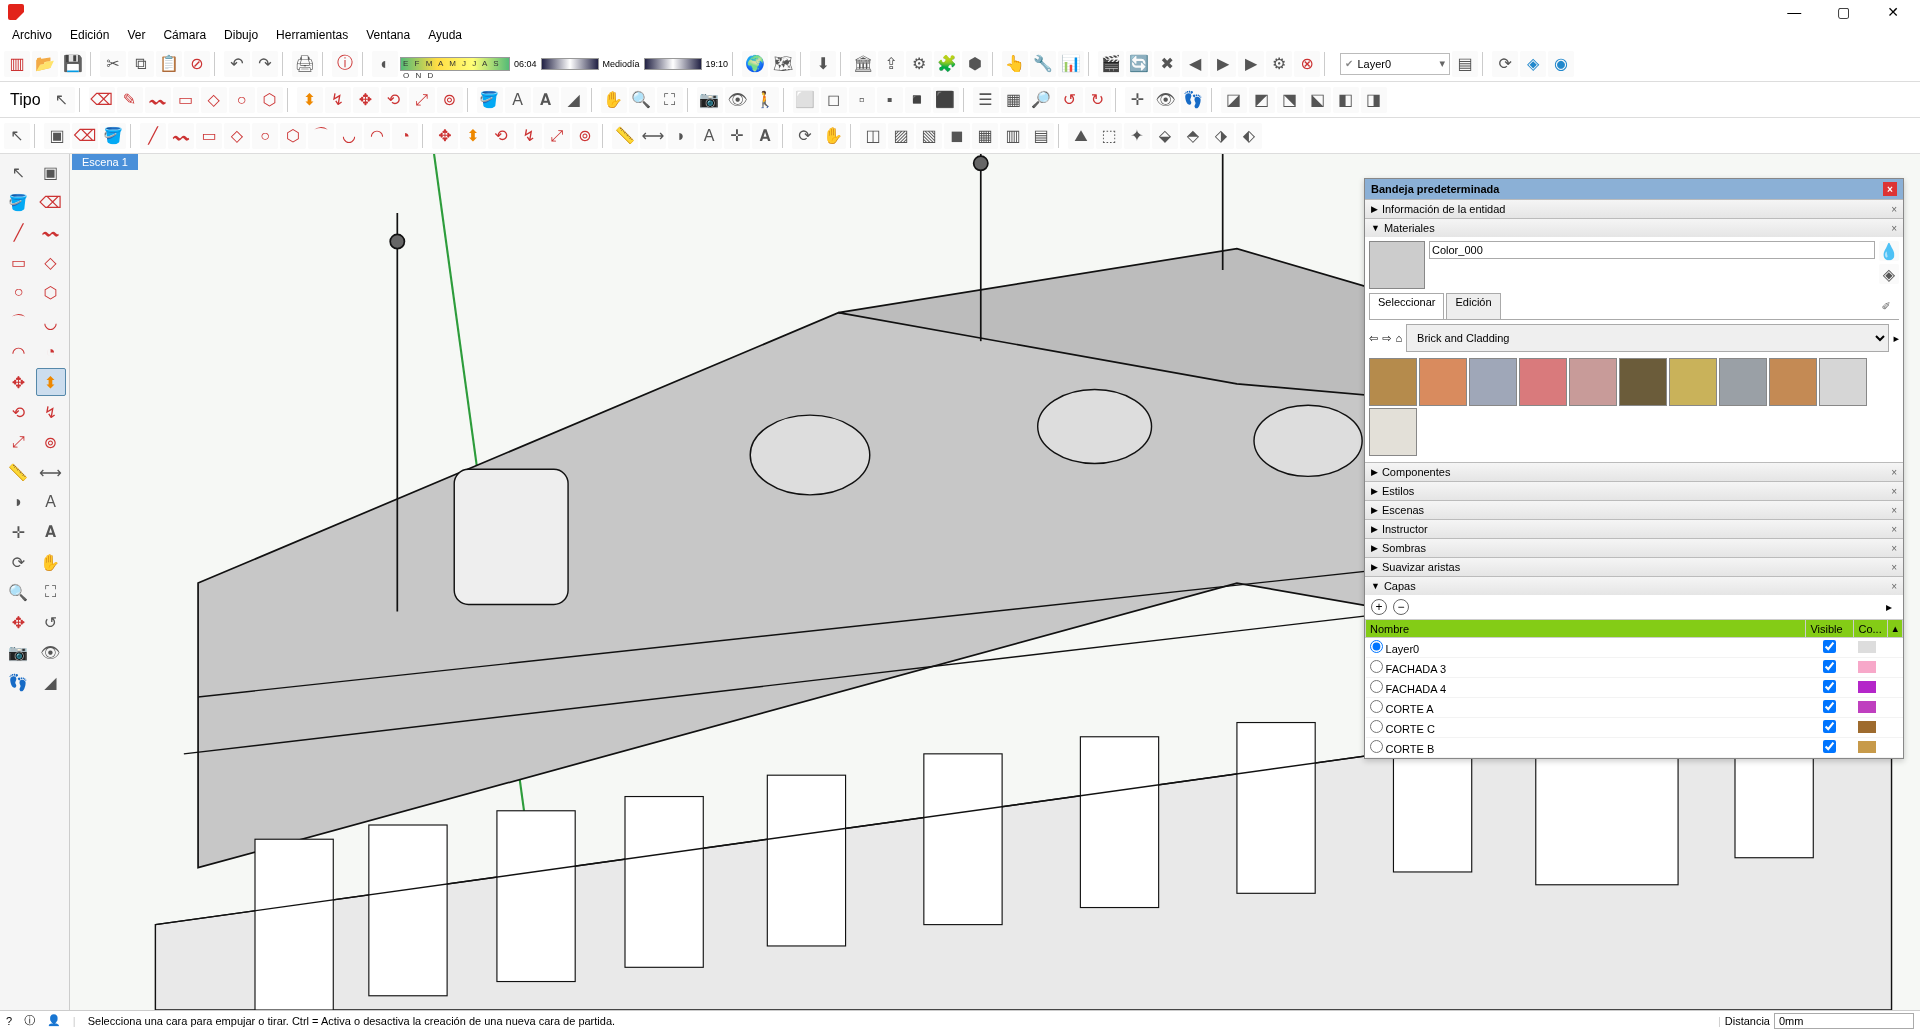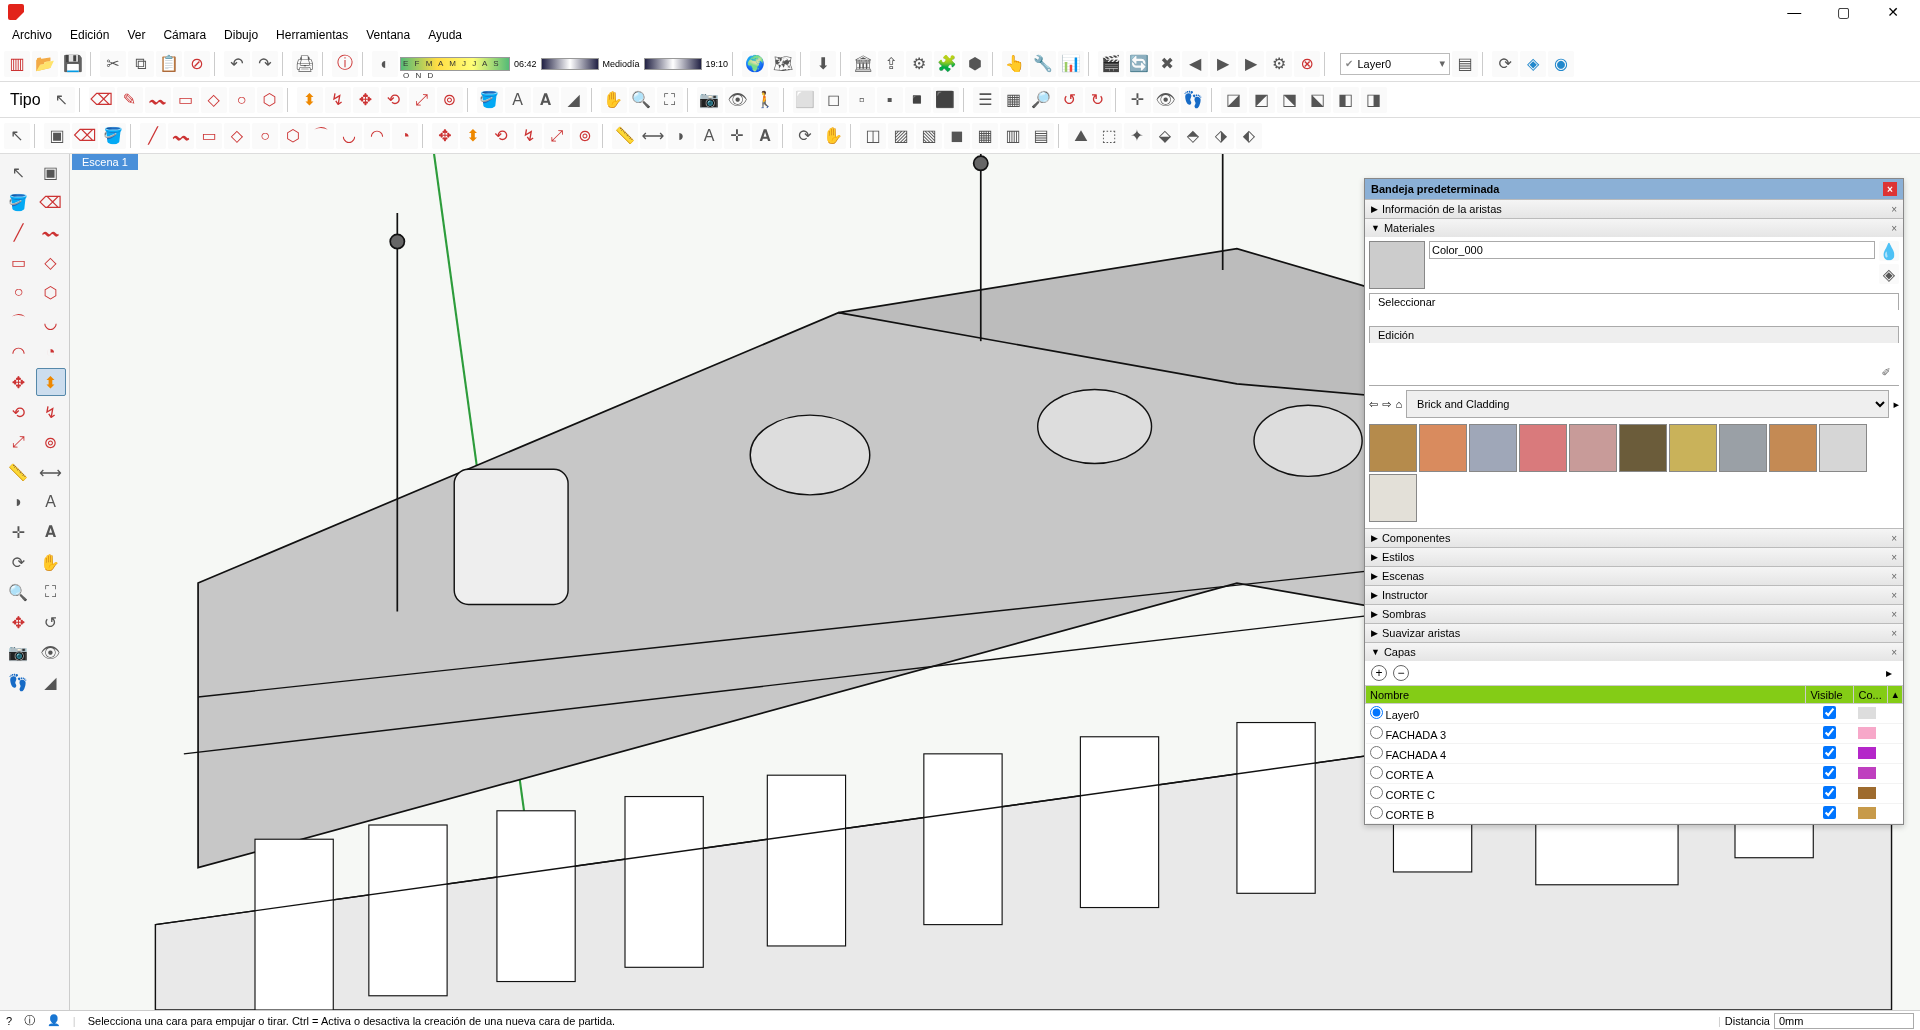--- a/index.html
+++ b/index.html
@@ -33,21 +33,21 @@
 .tray-title .close{ margin-left:auto; background:#d33; color:#fff; width:14px; height:14px; font-size:10px; display:flex;align-items:center;justify-content:center;}
 .tray-section { border-top:1px solid #bbb;}
 .tray-head { background:linear-gradient(#f5f5f5,#e5e5e5); padding:3px 6px; display:flex; align-items:center; gap:4px; cursor:default;}
 .tray-head .arrow{ font-size:9px;}
 .tray-head .x { margin-left:auto; color:#666; font-size:10px;}
 .tray-body { background:#fff; padding:4px;}
 .mat-preview { display:flex; gap:4px;}
 .mat-preview .swatch{ width:56px; height:48px; background:#ccc; border:1px solid #888;}
 .mat-preview .name-area{ flex:1; }
 .mat-preview input{ width:100%; border:1px solid #aaa; padding:2px; font-size:11px;}
-.mat-tabs { display:flex; gap:16px; margin-top:4px; border-bottom:1px solid #aaa;flex-direction:column;}
+.mat-tabs { display:flex; gap:2px; margin-top:4px; border-bottom:1px solid #aaa;}
 .mat-tabs span{ padding:2px 8px; border:1px solid #aaa; border-bottom:none; background:#eee; font-size:11px;}
 .mat-tabs span.active{ background:#fff;}
 .mat-nav { display:flex; align-items:center; gap:4px; margin:4px 0;}
 .mat-nav select{ flex:1; border:1px solid #aaa; padding:6px; font-size:11px;}
 .mat-grid { display:flex; flex-wrap:wrap; gap:2px; padding:2px 0;}
 .mat-grid .m { width:48px; height:48px; border:1px solid #888;}
 .layers-body { background:#fff;}
 .layers-tools { display:flex; gap:6px; padding:4px 6px; align-items:center;}
 .layers-tools span{ width:16px; height:16px; border:1px solid #666; border-radius:50%; display:flex; align-items:center;justify-content:center; font-size:12px; line-height:1;}
 .layers-table { width:100%; border-collapse:collapse; font-size:11px;}
@@ -96,21 +96,21 @@
   <span class="tbtn">↶</span>
   <span class="tbtn">↷</span>
   <span class="tb-sep"></span>
   <span class="tbtn">🖨</span>
   <span class="tb-sep"></span>
   <span class="tbtn ico-red">ⓘ</span>
   <span class="tb-sep"></span>
   <span class="tbtn">◐</span>
   <div class="shadow-bar">
     <div class="months">E F M A M J J A S O N D</div>
-    <span>06:42</span>
+    <span>06:04</span>
     <div class="timebar"></div>
     <span>Mediodía</span>
     <div class="timebar"></div>
     <span>19:10</span>
   </div>
   <span class="tb-sep"></span>
   <span class="tbtn">🌍</span>
   <span class="tbtn">🗺</span>
   <span class="tb-sep"></span>
   <span class="tbtn">⬇</span>
@@ -396,21 +396,21 @@
 
   <div class="tray">
     <div class="tray-title">
       <span>Bandeja predeterminada</span>
       <span class="close">×</span>
     </div>
 
     <div class="tray-section">
       <div class="tray-head">
         <span class="arrow">▶</span>
-        <span>Información de la aristas</span>
+        <span>Información de la entidad</span>
         <span class="x">×</span>
       </div>
     </div>
 
     <div class="tray-section">
       <div class="tray-head">
         <span class="arrow">▼</span>
         <span>Materiales</span>
         <span class="x">×</span>
       </div>

